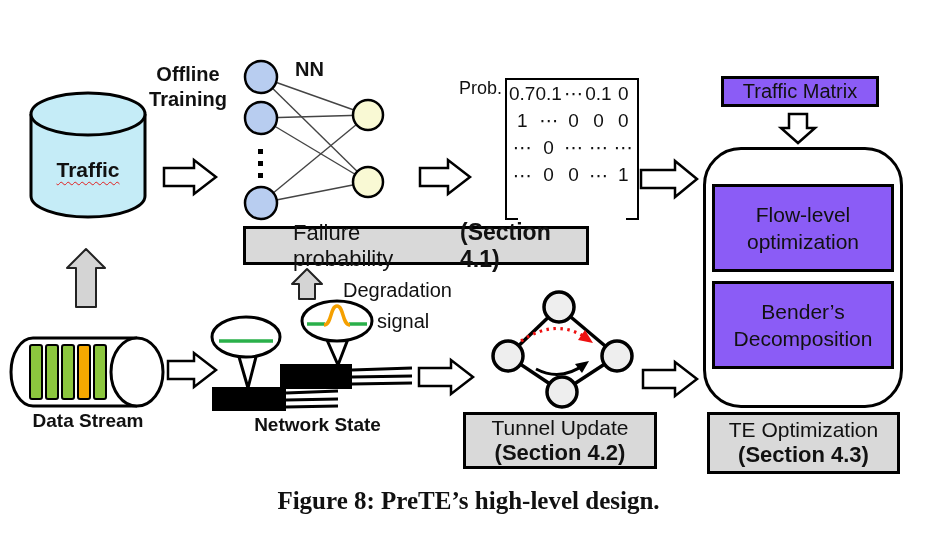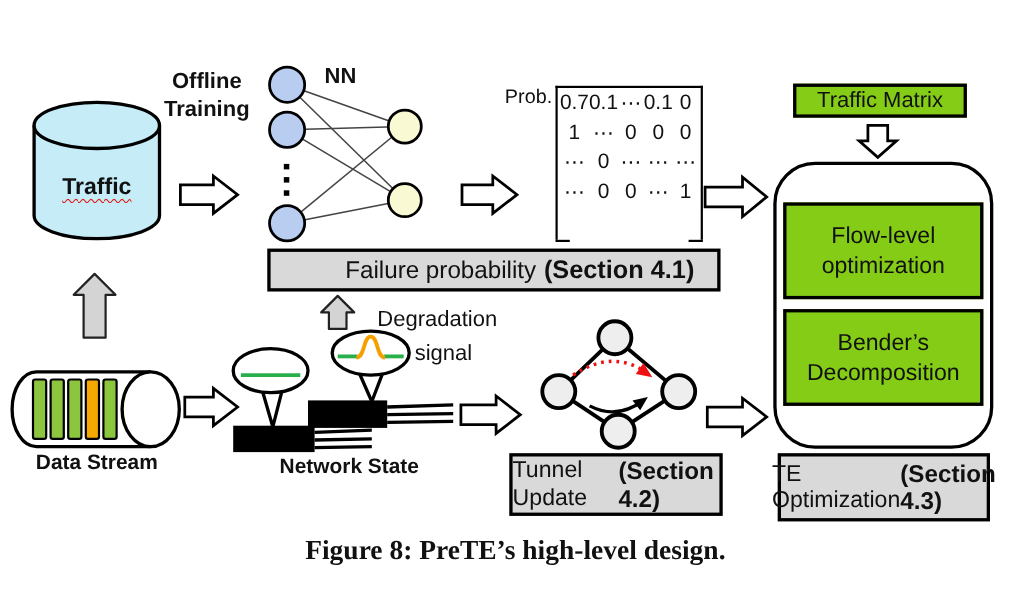--- a/index.html
+++ b/index.html
@@ -4,22 +4,22 @@
 <style>
   html,body{margin:0;padding:0;background:#fff;}
   .canvas{position:relative;width:937px;height:542px;background:#ffffff;overflow:hidden;
           font-family:"Liberation Sans",sans-serif;color:#111;}
   .abs{position:absolute;}
   svg.layer{position:absolute;left:0;top:0;width:937px;height:542px;}
   .lbl{position:absolute;white-space:nowrap;}
   .bold{font-weight:bold;}
   .center{text-align:center;}
   .graybox{background:#d9d9d9;border:3px solid #000;box-sizing:border-box;
-           display:flex;flex-direction:row;align-items:center;justify-content:center;}
-  .whitebox{background:#84cc16;border:3px solid #000;box-sizing:border-box;
+           display:flex;flex-direction:column;align-items:center;justify-content:center;}
+  .whitebox{background:#8b5cf6;border:3px solid #000;box-sizing:border-box;
             display:flex;align-items:center;justify-content:center;}
   .sec-line1{font-size:21px;line-height:1.15;}
   .sec-line2{font-size:22px;font-weight:bold;line-height:1.15;}
   
   .matrix-frame{position:absolute;left:505px;top:78px;width:134px;height:140px;box-sizing:border-box;
                 border-top:2.5px solid #000;border-left:2.5px solid #000;border-right:2.5px solid #000;}
   .mat-tick{position:absolute;width:13px;height:4px;border-bottom:2.5px solid #000;}
   .matrix-grid{position:absolute;left:509px;top:80px;width:126px;height:136px;
                display:grid;grid-template-columns:repeat(5,1fr);grid-template-rows:repeat(5,1fr);
                font-size:19px;}
@@ -175,21 +175,21 @@
     <span>⋯</span>
     <span>⋯</span>
     <span>⋯</span>
     <span>⋯</span>
     <span>0</span>
     <span>0</span>
     <span>⋯</span>
     <span>1</span>
   </div>
 
-  <div class="abs graybox" style="left:243px;top:226px;width:412px;height:39px;flex-direction:row;padding-left:47px;">
+  <div class="abs graybox" style="left:243px;top:226px;width:346px;height:39px;flex-direction:row;padding-left:47px;">
     <span style="font-size:22px;">Failure probability</span>
     <span class="bold" style="font-size:23px;margin-left:7px;">(Section 4.1)</span>
   </div>
 
   <div class="abs graybox" style="left:463px;top:412px;width:194px;height:57px;">
     <span class="sec-line1">Tunnel Update</span>
     <span class="sec-line2">(Section 4.2)</span>
   </div>
 
   <div class="abs graybox" style="left:707px;top:412px;width:193px;height:62px;">

